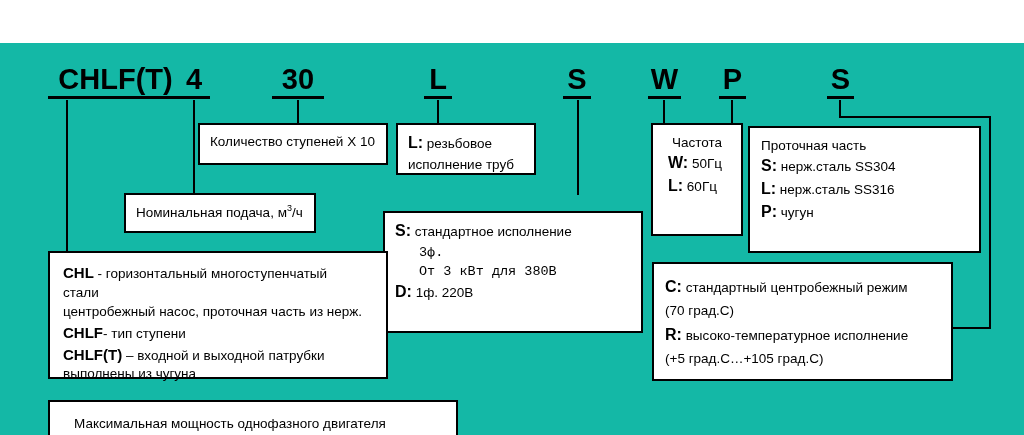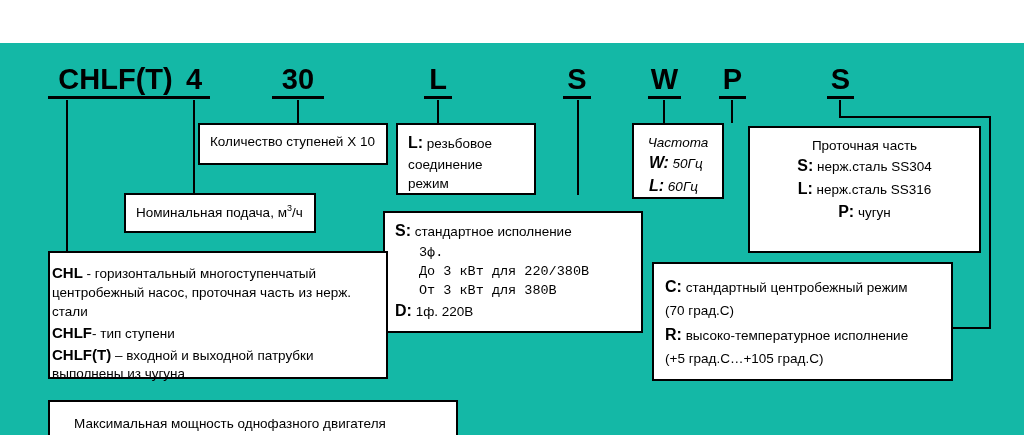--- a/index.html
+++ b/index.html
@@ -115,68 +115,67 @@
   <div class="box box-center" style="left:198px; top:80px; width:190px; height:42px;">
     <div class="box-inner">Количество ступеней Х 10</div>
   </div>
 
   <div class="box box-center" style="left:124px; top:150px; width:192px; height:40px;">
     <div class="box-inner">
       <span>Номинальная подача, м</span><sup>3</sup><span>/ч</span>
     </div>
   </div>
 
-  <div class="box" style="left:396px; top:80px; width:140px; height:72px;">
+  <div class="box" style="left:396px; top:80px; width:140px; height:52px;">
     <div class="box-inner">
       <div><b class="k">L:</b><span> резьбовое</span></div>
-      <div>соединение режим</div>
+      <div>исполнение труб</div>
     </div>
   </div>
 
   <div class="box" style="left:383px; top:168px; width:260px; height:122px;">
     <div class="box-inner">
       <div><b class="k">S:</b><span> стандартное исполнение</span></div>
       <div class="indent">3ф.</div>
-      <div class="indent">До 3 кВт для 220/380В</div>
       <div class="indent">От 3 кВт для 380В</div>
       <div><b class="k">D:</b><span> 1ф. 220В</span></div>
     </div>
   </div>
 
-  <div class="box" style="left:632px; top:80px; width:92px; height:76px;font-style:italic;">
+  <div class="box" style="left:651px; top:80px; width:92px; height:113px;">
     <div class="box-inner" style="padding:8px 9px;">
       <div style="text-align:center;">Частота</div>
       <div style="padding-left:6px;"><b class="k">W:</b><span> 50Гц</span></div>
       <div style="padding-left:6px;"><b class="k">L:</b><span> 60Гц</span></div>
     </div>
   </div>
 
-  <div class="box" style="left:748px; top:83px; width:233px; height:127px;text-align:center;">
+  <div class="box" style="left:748px; top:83px; width:233px; height:127px;">
     <div class="box-inner" style="padding:8px 11px;">
       <div>Проточная часть</div>
       <div><b class="k">S:</b><span> нерж.сталь SS304</span></div>
       <div><b class="k">L:</b><span> нерж.сталь SS316</span></div>
       <div><b class="k">P:</b><span> чугун</span></div>
     </div>
   </div>
 
   <div class="box" style="left:652px; top:219px; width:301px; height:119px;">
     <div class="box-inner" style="padding:10px 11px; line-height:1.62;">
       <div><b class="k">C:</b><span> стандартный центробежный режим</span></div>
       <div>(70 град.С)</div>
       <div><b class="k">R:</b><span> высоко-температурное исполнение</span></div>
       <div>(+5 град.С…+105 град.С)</div>
     </div>
   </div>
 
   <div class="box" style="left:48px; top:208px; width:340px; height:128px;">
-    <div class="box-inner" style="padding:9px 2px; line-height:1.4;">
+    <div class="box-inner" style="padding:9px 13px; line-height:1.4;">
       <div><b class="k2">CHL</b><span> - горизонтальный многоступенчатый</span></div>
+      <div>стали</div>
       <div>центробежный насос, проточная часть из нерж.</div>
-      <div>стали</div>
       <div><b class="k2">CHLF</b><span>- тип ступени</span></div>
       <div><b class="k2">CHLF(T)</b><span> – входной и выходной патрубки</span></div>
       <div>выполнены из чугуна</div>
     </div>
   </div>
 
   <div class="box" style="left:48px; top:357px; width:410px; height:46px;">
     <div class="box-inner" style="padding:12px 24px;">Максимальная мощность однофазного двигателя Р1=2,4 кВт.</div>
   </div>
 

